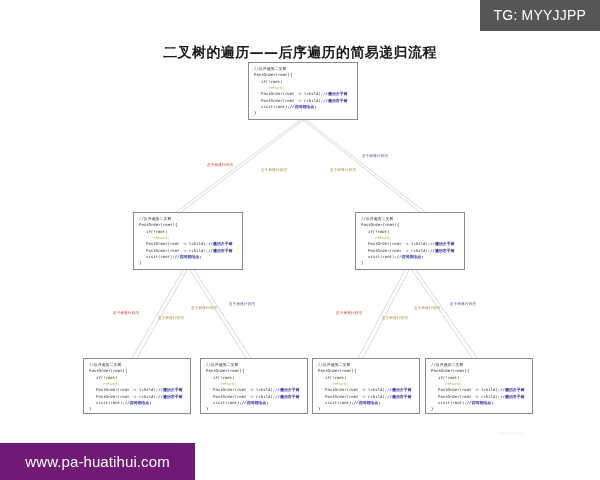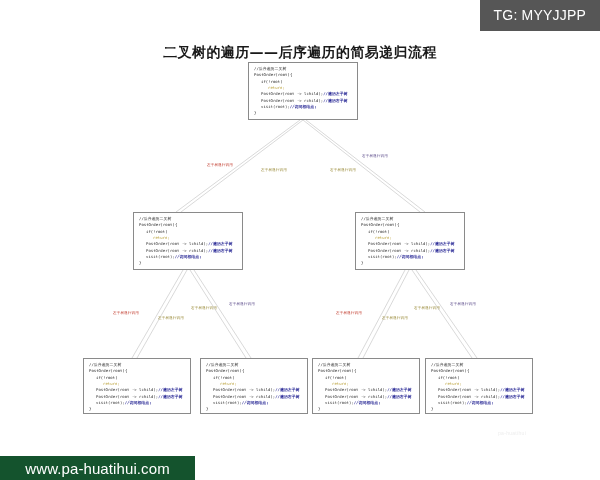--- a/index.html
+++ b/index.html
@@ -35,22 +35,22 @@
     line-height: 1;
     white-space: nowrap;
   }
 
   
   .footer-bar {
     position: absolute;
     left: 0;
     bottom: 0;
     width: 195px;
-    height: 24px;
-    background: #14532d;
+    height: 37px;
+    background: #701a75;
     display: flex;
     align-items: center;
     justify-content: center;
   }
   .footer-bar .wm-text {
     color: #ffffff;
     font-family: "Liberation Sans", sans-serif;
     font-size: 15px;
     letter-spacing: 0.1px;
     white-space: nowrap;

